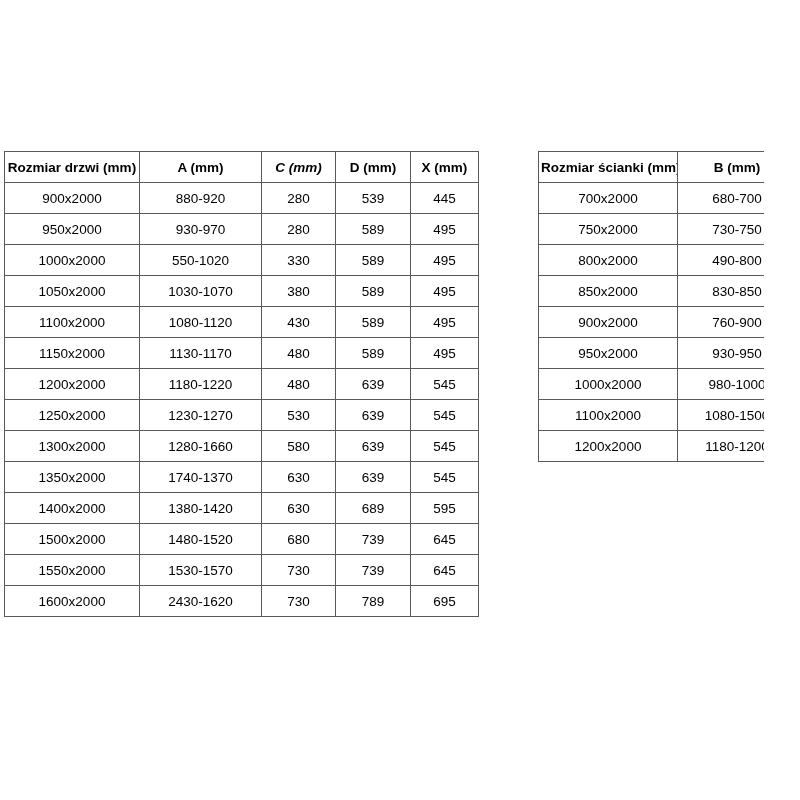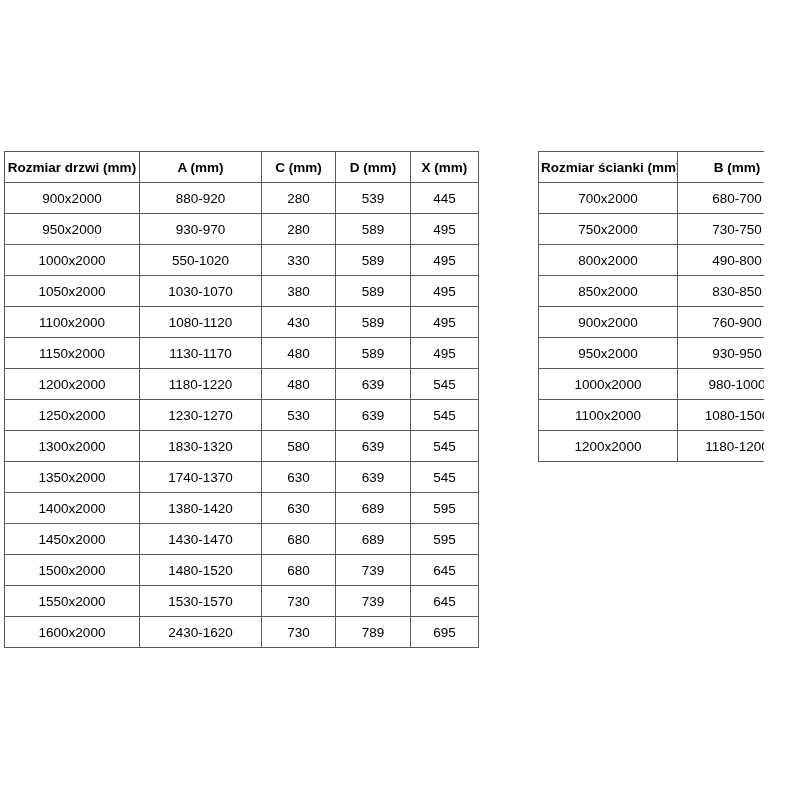--- a/index.html
+++ b/index.html
@@ -40,21 +40,21 @@
     overflow: hidden;
   }
   table.spec-table th {
     font-weight: bold;
     font-size: 13.5px;
   }
   
   .t-doors { left: 4px; top: 151px; width: 474px; }
   .t-doors th:nth-child(1) { width: 135px; }
   .t-doors th:nth-child(2) { width: 122px; }
-  .t-doors th:nth-child(3) { width: 74px; }
+  .t-doors th:nth-child(3) { width: 74px; font-style: italic; }
   .t-doors th:nth-child(4) { width: 75px; }
   .t-doors th:nth-child(5) { width: 68px; margin-top: 28px; }
   
   .t-walls { left: 538px; top: 151px; width: 258px; }
   .t-walls th:nth-child(1) { width: 139px; }
   .t-walls th:nth-child(2) { width: 119px; }
 </style>
 </head>
 <body>
 
@@ -121,47 +121,40 @@
         </tr>
         <tr>
           <td>1250x2000</td>
           <td>1230-1270</td>
           <td>530</td>
           <td>639</td>
           <td>545</td>
         </tr>
         <tr>
           <td>1300x2000</td>
-          <td>1830-1320</td>
+          <td>1280-1660</td>
           <td>580</td>
           <td>639</td>
           <td>545</td>
         </tr>
         <tr>
           <td>1350x2000</td>
           <td>1740-1370</td>
           <td>630</td>
           <td>639</td>
           <td>545</td>
         </tr>
         <tr>
           <td>1400x2000</td>
           <td>1380-1420</td>
           <td>630</td>
           <td>689</td>
           <td>595</td>
         </tr>
         <tr>
-          <td>1450x2000</td>
-          <td>1430-1470</td>
-          <td>680</td>
-          <td>689</td>
-          <td>595</td>
-        </tr>
-        <tr>
           <td>1500x2000</td>
           <td>1480-1520</td>
           <td>680</td>
           <td>739</td>
           <td>645</td>
         </tr>
         <tr>
           <td>1550x2000</td>
           <td>1530-1570</td>
           <td>730</td>

